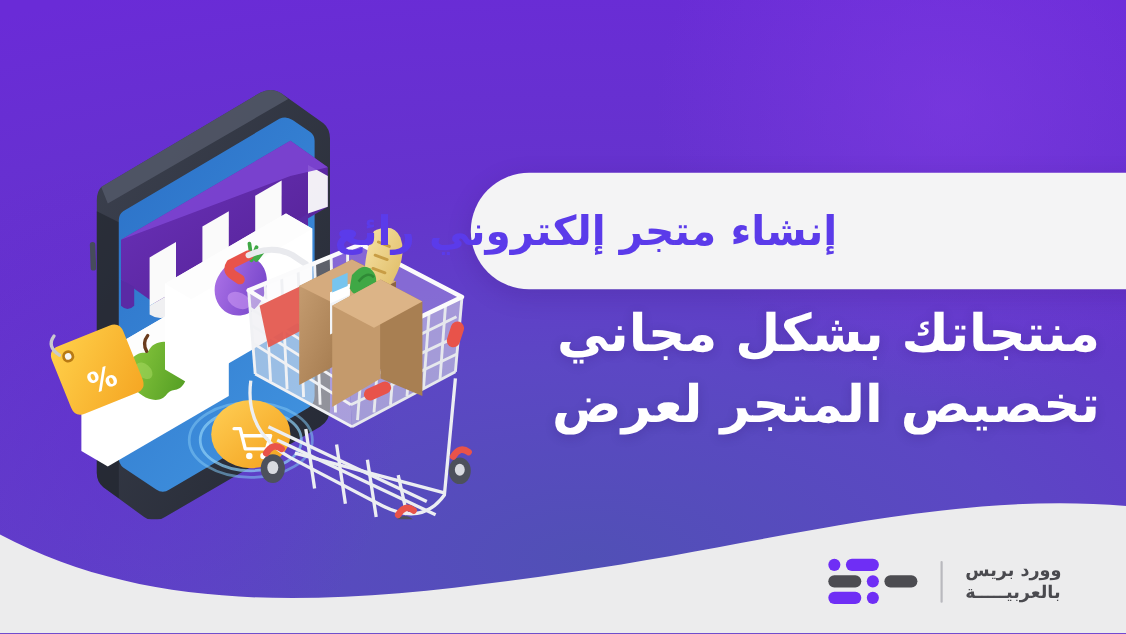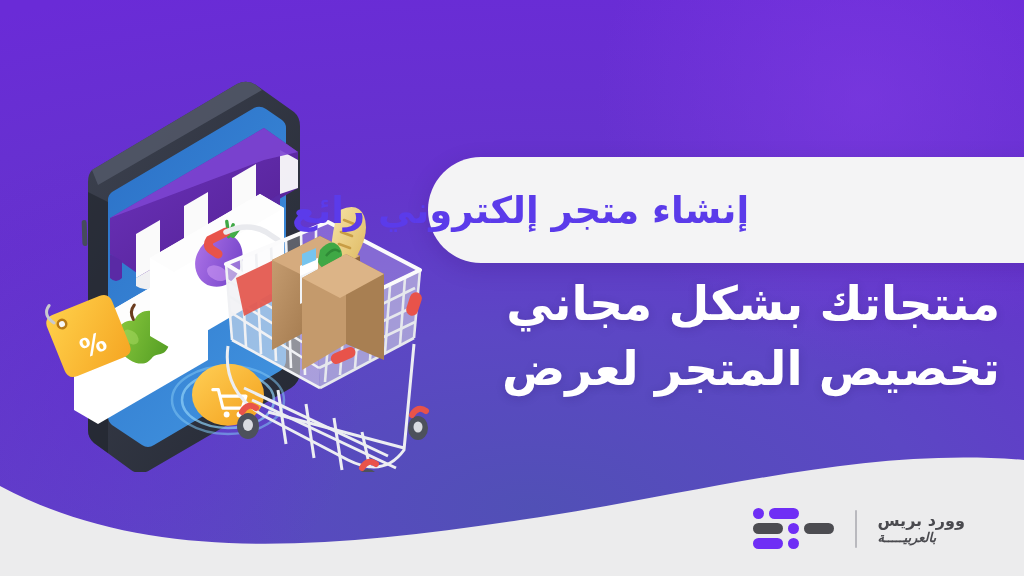--- a/index.html
+++ b/index.html
@@ -35,21 +35,21 @@
   .pill{
     position:absolute;left:428px;top:157px;width:640px;height:106px;
     background:#f4f4f5;
     border-radius:53px 0 0 53px;
     box-shadow:0 6px 22px rgba(40,10,90,.17);
     display:flex;align-items:center;
   }
   .pill-text{
     font-size:37px;font-weight:700;color:#5b3bea;
     letter-spacing:.3px;white-space:nowrap;
-    padding-right:14px;margin-right:auto;margin-left:0;
+    padding-right:14px;margin-right:auto;margin-left:12px;
     transform:translateX(-136px);
   }
 
   
   .headline{
     position:absolute;right:24px;top:272px;width:620px;
     text-align:right;color:#ffffff;
     font-size:47px;font-weight:700;line-height:1.38;
     letter-spacing:.2px;
     text-shadow:0 2px 10px rgba(35,10,80,.18);
@@ -59,21 +59,21 @@
   
   .logo{
     position:absolute;left:753px;top:508px;
     display:flex;align-items:center;gap:21px;direction:rtl;
   }
   .logo-words{
     display:flex;flex-direction:column;align-items:flex-end;
     line-height:1.22;color:#4a4a4f;font-weight:700;
   }
   .logo-words .lw1{font-size:16px;letter-spacing:.2px;}
-  .logo-words .lw2{font-size:13px;letter-spacing:.2px;font-style:italic;}
+  .logo-words .lw2{font-size:16px;letter-spacing:.2px;}
   .logo-divider{width:1.5px;height:38px;background:#b9b9be;border-radius:1px;}
   .logo-mark{display:flex;flex-direction:column;gap:4px;direction:ltr;}
   .lm-row{display:flex;align-items:center;gap:5px;height:11px;}
   .dot{width:11px;height:11px;border-radius:6px;}
   .bar{width:30px;height:11px;border-radius:6px;}
   .p{background:#6f2ef5;}
   .g{background:#4c4c51;}
 
   
   .illus{position:absolute;left:32px;top:42px;width:400px;height:430px;}

